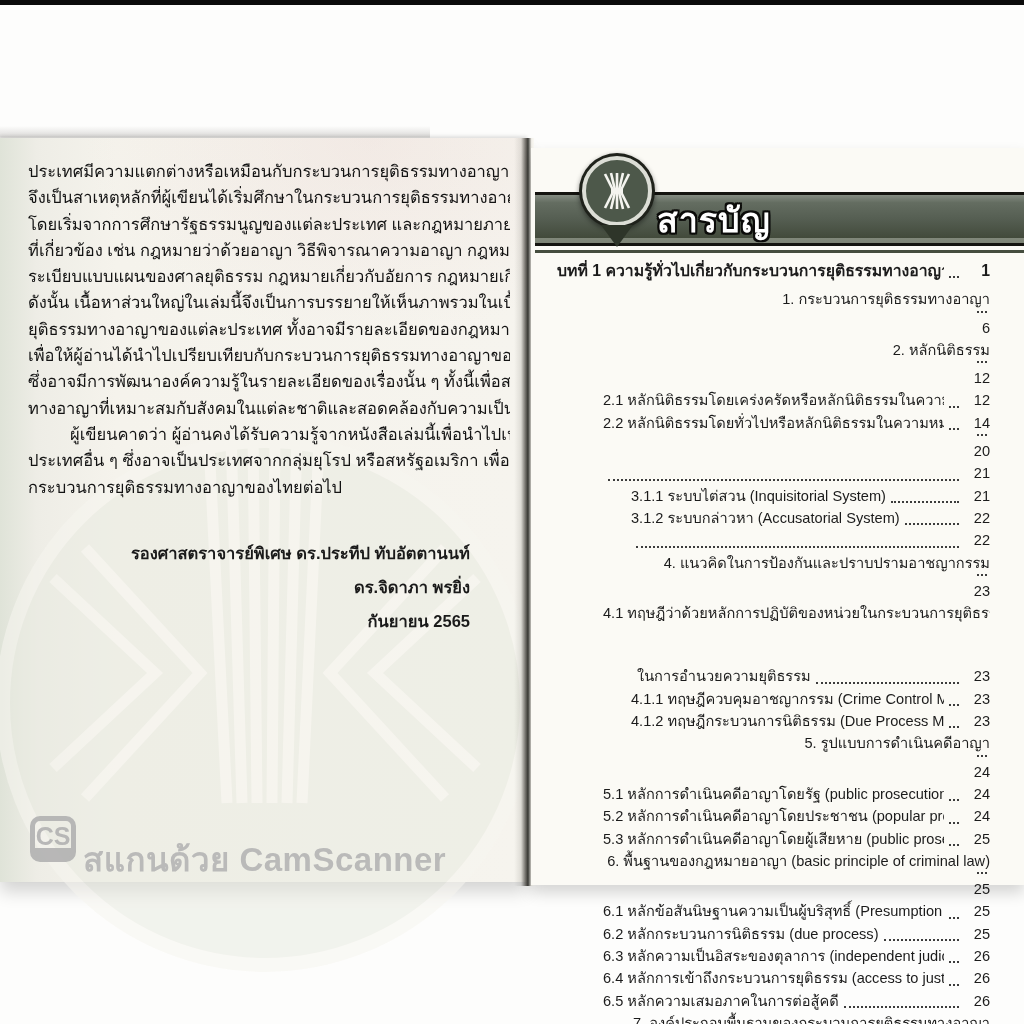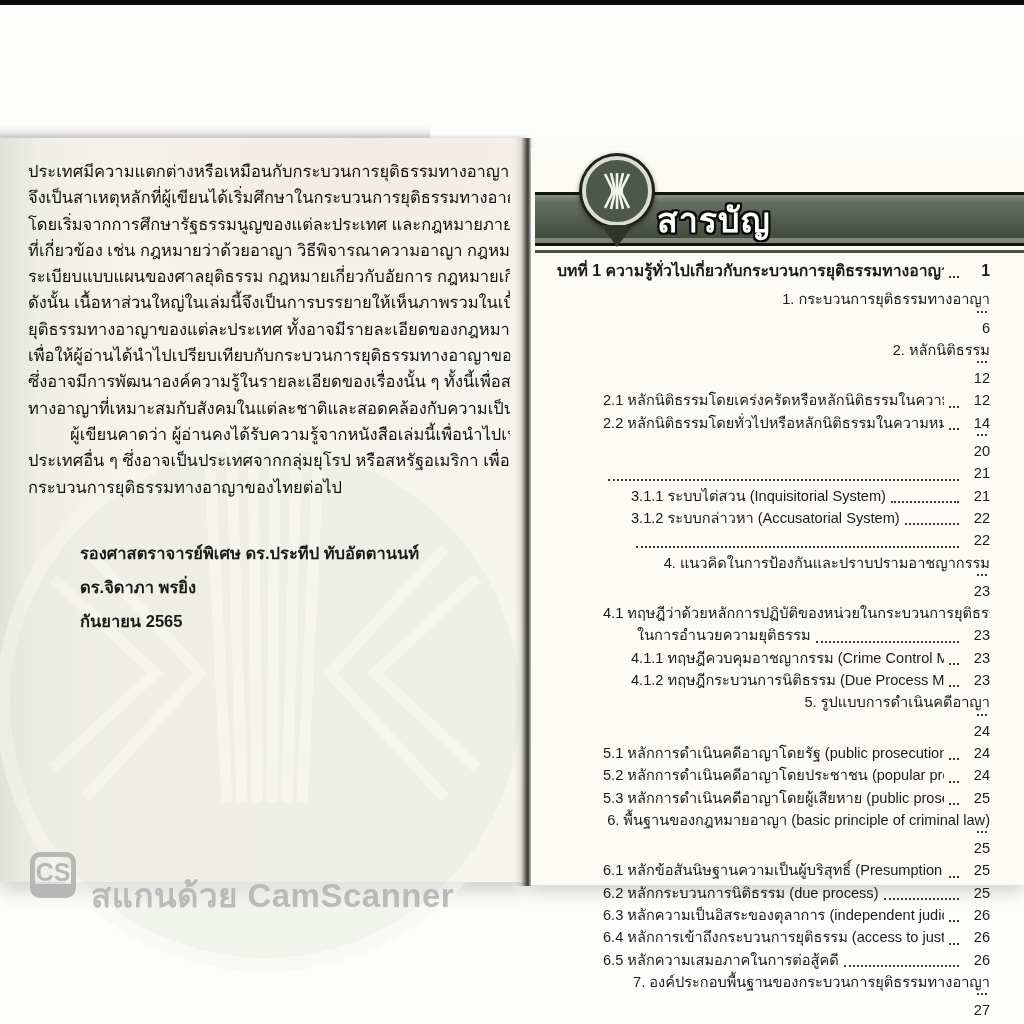--- a/index.html
+++ b/index.html
@@ -13,21 +13,21 @@
   .left-page{position:absolute;left:0;top:138px;width:527px;height:744px;
              background:
                radial-gradient(120% 60% at 70% 0%,rgba(235,215,212,.35),rgba(235,215,212,0) 45%),
                linear-gradient(90deg,#dfe3d8 0%,#eeede6 7%,#f5f3ec 22%,#f6f4ee 100%);
              box-shadow:0 -2px 3px rgba(0,0,0,.10),0 10px 16px rgba(0,0,0,.16);}
   .asean-ghost{position:absolute;left:-35px;top:235px;width:600px;height:600px;opacity:.55;}
   .lp-text{position:absolute;left:28px;top:20px;width:482px;font-size:16.5px;line-height:26.3px;
            color:#131313;font-weight:500;overflow:hidden;}
   .lp-line{white-space:nowrap;}
   .lp-line.ind{text-indent:42px;}
-  .author{position:absolute;left:80px;top:398px;width:390px;text-align:left;
+  .author{position:absolute;left:80px;top:398px;width:390px;text-align:right;
           font-size:16.5px;font-weight:600;line-height:34px;color:#1a1a1a;}
 
   
   .gutter{position:absolute;left:514px;top:138px;width:20px;height:748px;
           background:linear-gradient(90deg,rgba(70,68,60,0) 0%,rgba(70,68,60,.12) 35%,
                      rgba(55,53,47,.78) 62%,rgba(40,40,35,.9) 70%,#f2f0ea 88%,#faf9f4 100%);}
 
   
   .right-page{position:absolute;left:531px;top:148px;width:493px;height:737px;background:#fbfaf5;
               box-shadow:0 8px 14px rgba(0,0,0,.16);}
@@ -47,27 +47,27 @@
              display:flex;align-items:center;justify-content:center;}
   .logo-pointer{position:absolute;left:22px;top:72px;width:0;height:0;
                 border-left:16px solid transparent;border-right:16px solid transparent;
                 border-top:22px solid #2e3529;}
   .toc{position:absolute;left:26px;right:34px;top:112px;color:#1b1b1b;}
   .toc-row{display:flex;align-items:flex-end;font-size:14.6px;line-height:22.3px;}
   .toc-row.chapter{font-weight:bold;font-size:15.8px;margin-bottom:6px;}
   .toc-row.lvl1{padding-left:22px;flex-direction:column;}
   .toc-row.lvl2{padding-left:46px;}
   .toc-row.lvl3{padding-left:74px;}
-  .toc-row.lvl4{padding-left:80px;}
+  .toc-row.lvl4{padding-left:80px;margin-top:41px;}
   .toc-label{white-space:nowrap;overflow:hidden;}
   .toc-leader{flex:1;min-width:10px;border-bottom:2px dotted #3c3c3c;margin:0 3px 4px 5px;}
   .toc-page{min-width:28px;text-align:right;}
 
   
-  .cam{position:absolute;left:30px;top:828px;display:flex;align-items:center;gap:15px;opacity:.92;}
+  .cam{position:absolute;left:30px;top:792px;display:flex;align-items:center;gap:7px;opacity:.92;}
   .cs-box{width:46px;height:46px;border:5px solid #b3b3b3;border-radius:10px;position:relative;
           color:#b3b3b3;font-weight:bold;font-size:25px;display:flex;justify-content:center;
           align-items:flex-start;padding-top:1px;box-sizing:border-box;background:transparent;}
   .cs-bar{position:absolute;left:0;right:0;bottom:0;height:9px;background:#b3b3b3;
           border-radius:0 0 3px 3px;}
   .cs-text{font-size:33px;color:#b6b6b6;font-weight:600;letter-spacing:.5px;white-space:nowrap;margin-top:41px;}
 </style>
 </head>
 <body>
 

